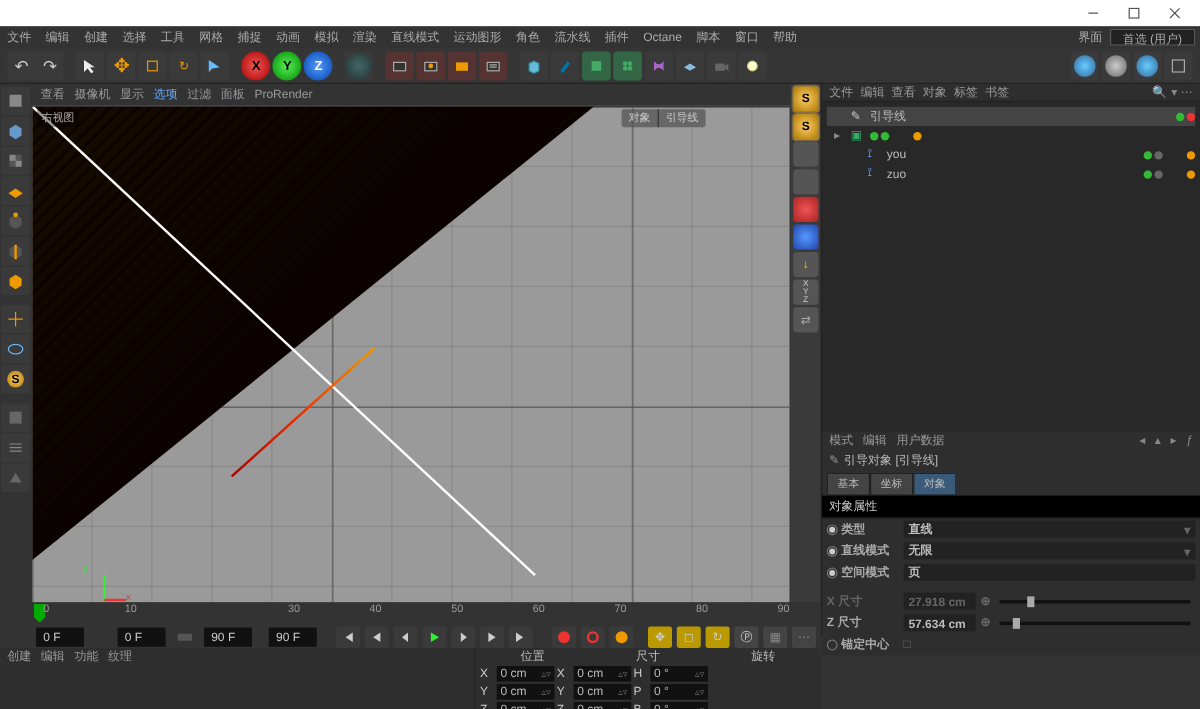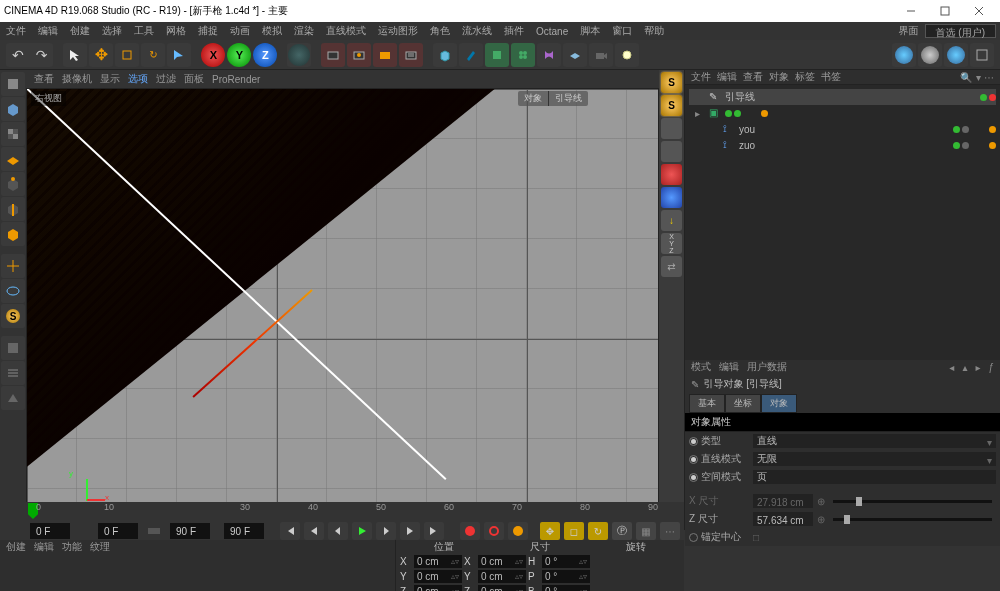--- a/index.html
+++ b/index.html
@@ -59,21 +59,21 @@
 .dot.g { background:#3b3; } .dot.r { background:#e33; } .dot.o{background:#e90;} .dot.grey{background:#666;}
 .tree-row.sel { background:#444; }
 .pen-ico { color:#999; }
 .attrib { flex:1; background:#2e2e2e; display:flex; flex-direction:column; }
 .attrib .atabs { height:14px; display:flex; padding:0 6px; gap:8px; color:#999; align-items:center; }
 .attrib .title { padding:3px 6px; color:#bbb; display:flex; align-items:center; gap:4px; }
 .attrib .subtabs { display:flex; gap:0; padding:0 4px; }
 .subtabs span { padding:2px 8px; background:#444; color:#bbb; border:1px solid #222; font-size:9px; }
 .subtabs .act { background:#3a5a7a; }
 .attrib .sect { padding:2px 6px; color:#ccc; font-size:10px; background:#000000; border-bottom:1px solid #222; }
-.prop-row { display:flex; align-items:center; padding:2px 4px; gap:4px; }
+.prop-row { display:flex; align-items:center; padding:2px 4px; gap:4px;font-weight:bold; }
 .prop-row .plabel { width:60px; color:#aaa; display:flex; align-items:center; gap:3px; }
 .prop-row .pval { flex:1; background:#222; height:14px; color:#bbb; padding:0 4px; display:flex; align-items:flex-end; }
 .prop-row.dim .plabel,.prop-row.dim .pval { color:#666; }
 .radio { width:9px;height:9px;border:1px solid #777;border-radius:5px;display:inline-block; }
 .radio.on::after{content:"";display:block;width:5px;height:5px;background:#ccc;border-radius:3px;margin:1px;}
 .slider-track{flex:1;height:3px;background:#111;position:relative;margin:0 4px;}
 .slider-thumb{position:absolute;top:-3px;width:6px;height:9px;background:#aaa;}
 .timeline { position:absolute; left:26px; right:316px; top:502px; background:#333; }
 .tl-ruler { height:18px; position:relative; background:#333; overflow:hidden;}
 .tl-ruler .tick { position:absolute; top:0; color:#999; font-size:9px; }
@@ -94,21 +94,20 @@
 .clab { color:#ccc; width:12px;}
 .cinp { width:48px; height:13px; background:#111; color:#bbb; padding:0 3px; display:flex; align-items:center;}
 .cinp .v{flex:1;}
 .cinp .sp{color:#666;font-size:8px;}
 .maxon { position:absolute; left:2px; bottom:2px; color:#555; font-size:9px; transform:rotate(-90deg); transform-origin:left bottom; letter-spacing:1px;}
 </style>
 </head>
 <body>
 
 <div class="titlebar">
-  <span>CINEMA 4D R19.068 Studio (RC - R19) - [新手枪 1.c4d *] - 主要</span>
   <div class="spacer"></div>
   <div class="wbtn">
       <svg width="10" height="10">
         <line x1="1" y1="5" x2="9" y2="5" stroke-width="1"></line>
       </svg>
     </div>
   <div class="wbtn">
       <svg width="10" height="10">
         <rect x="1" y="1" width="8" height="8" fill="none" stroke-width="1"></rect>
       </svg>

